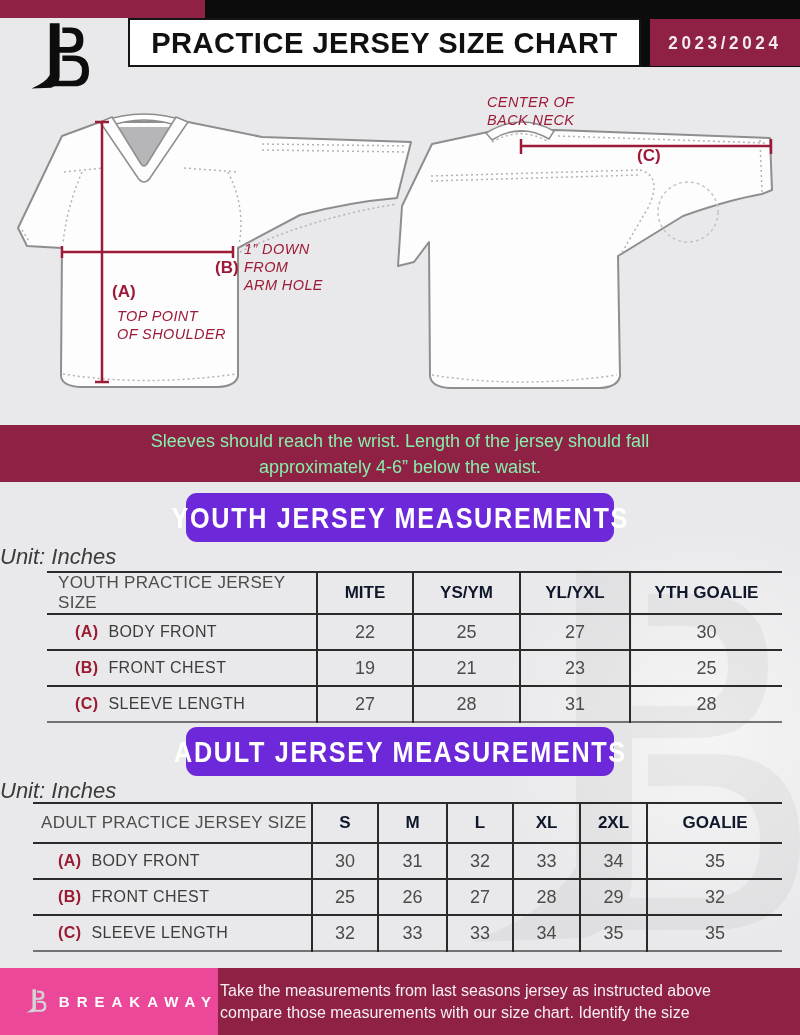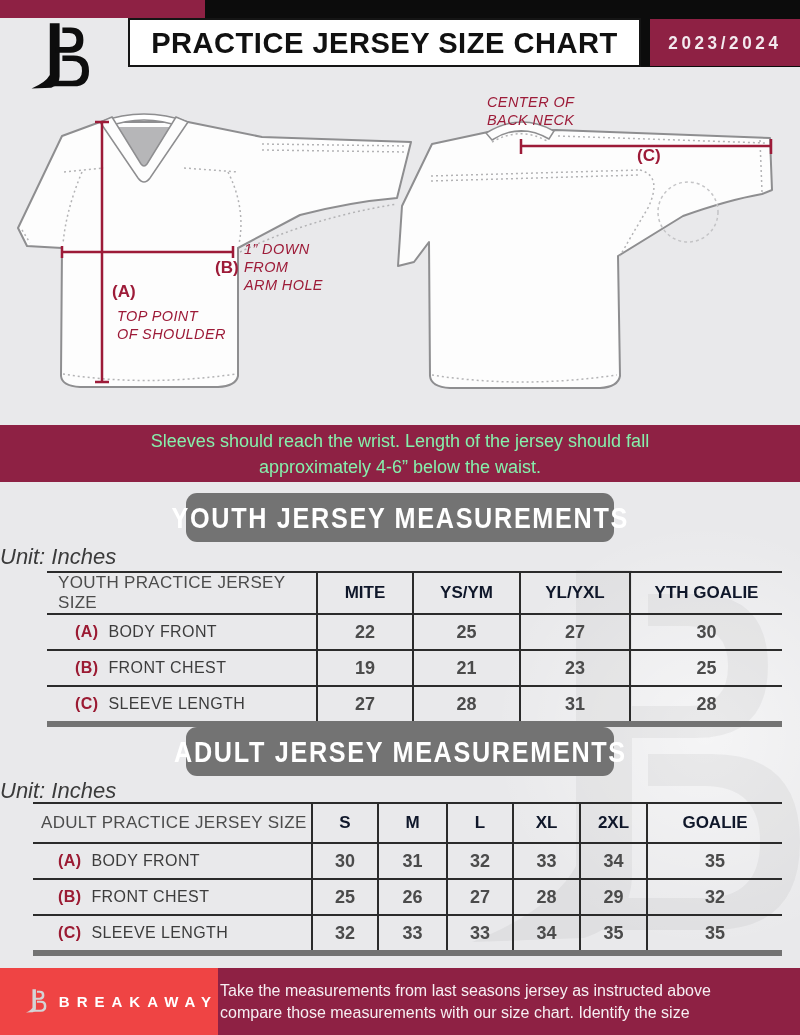--- a/index.html
+++ b/index.html
@@ -22,43 +22,43 @@
   .jersey{fill:#fdfdfd;stroke:#8e8e90;stroke-width:2;stroke-linejoin:round;}
   .seam{fill:none;stroke:#b3b3b5;stroke-width:1.5;stroke-dasharray:2 3;}
   .ann{stroke:#9d1b38;stroke-width:2.5;fill:none;}
   .ann-key{font-weight:bold;font-size:17px;fill:#9d1b38;}
   .ann-it{font-style:italic;font-size:14.5px;fill:#9d1b38;letter-spacing:.4px;}
   
   .banner{position:absolute;left:0;top:425px;width:800px;height:57px;background:#8e2144;
           display:flex;flex-direction:column;align-items:center;justify-content:center;}
   .banner div{color:#86efac;font-size:18px;line-height:26px;text-align:center;}
   
-  .pill{position:absolute;left:186px;width:428px;height:49px;background:#737373;border-radius:11px;
+  .pill{position:absolute;left:186px;width:428px;height:49px;background:#6d28d9;border-radius:11px;
         display:flex;align-items:center;justify-content:center;}
   .pill span{color:#fff;font-size:30px;font-weight:bold;letter-spacing:2px;
              display:inline-block;transform:scaleX(.84);white-space:nowrap;}
   .unit{position:absolute;left:0;width:776px;text-align:left;font-style:italic;
         font-size:22px;color:#3b3b3b;font-weight:500;}
   
   table.size{position:absolute;border-collapse:collapse;table-layout:fixed;}
   table.size td,table.size th{padding:0;height:34px;vertical-align:middle;}
   table.size tr{border-top:2px solid #2b2b2b;margin-top:44px;}
-  table.size tr:last-child{border-bottom:6px solid #737373;}
+  table.size tr:last-child{border-bottom:2px solid #737373;}
   td.val,th.col{border-left:2px solid #2b2b2b;text-align:center;}
   th.col{font-size:17px;font-weight:bold;color:#0f172a;}
-  td.val{font-size:18px;color:#4b4b4b;font-weight:bold;}
+  td.val{font-size:18px;color:#4b4b4b;}
   th.sizelabel{text-align:left;font-weight:normal;font-size:17px;color:#4c4c4c;letter-spacing:.3px;}
   td.rowlabel{text-align:left;font-size:16px;color:#3c3c3c;letter-spacing:.4px;}
   .rk{font-weight:bold;color:#9b1b33;margin-right:10px;}
   
   .swirl{position:absolute;right:-120px;top:520px;width:430px;height:430px;border-radius:50%;
          background:radial-gradient(circle,rgba(255,255,255,.55),rgba(255,255,255,0) 70%);}
   .wm{position:absolute;left:440px;top:548px;opacity:.045;}
   
-  .ftr-black{position:absolute;left:0;top:968px;width:218px;height:67px;background:#ef4444;
+  .ftr-black{position:absolute;left:0;top:968px;width:218px;height:67px;background:#ec4899;
              display:flex;align-items:center;}
   .ftr-brand{color:#fff;font-size:15px;font-weight:bold;letter-spacing:7px;margin-left:10px;}
   .ftr-maroon{position:absolute;left:218px;top:968px;width:582px;height:67px;background:#8e2144;
               display:flex;flex-direction:column;justify-content:center;padding-left:2px;box-sizing:border-box;}
   .ftr-maroon div{color:#f6eef2;font-size:16px;line-height:22px;}
 </style>
 </head>
 <body>
 
 <div id="page">

